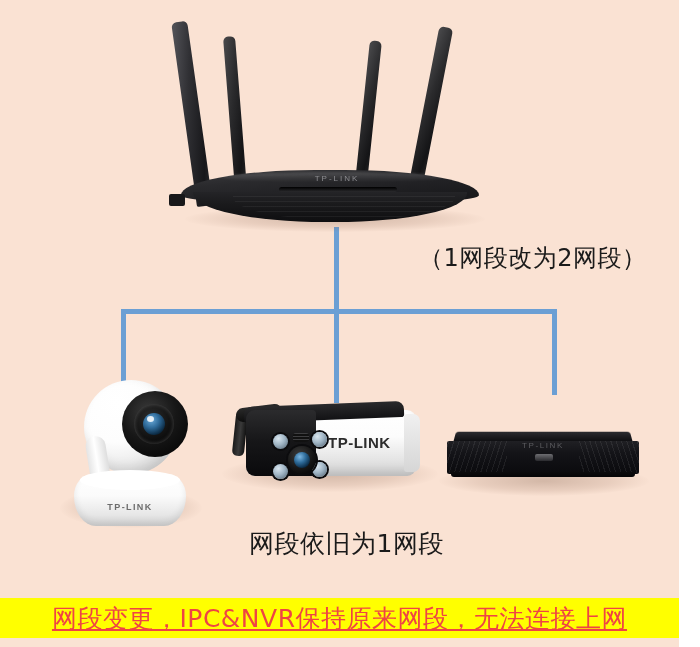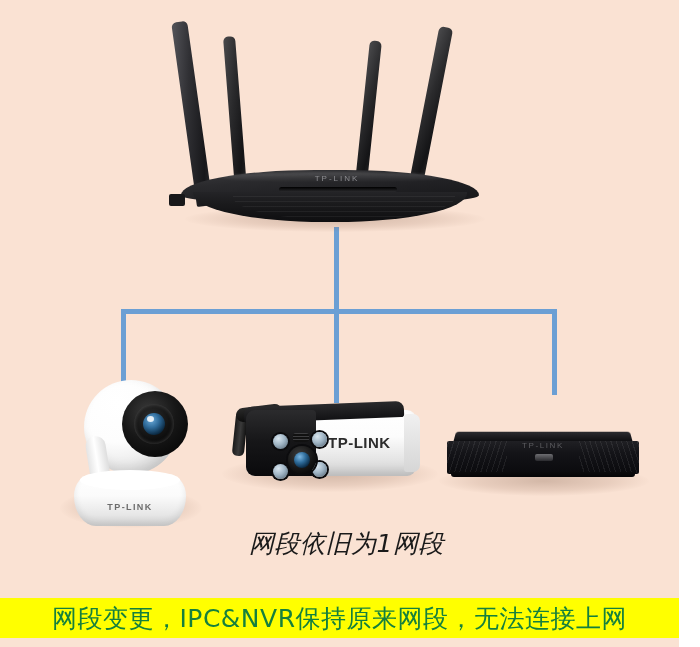--- a/index.html
+++ b/index.html
@@ -41,32 +41,32 @@
     line-height:1.25;
     letter-spacing:0.5px;
   }
   #router-label{
     left:451px;top:206px;font-size:24px;
   }
   #router-sublabel{
     left:419px;top:243px;font-size:24px;
   }
   #ipc-label{
-    left:249px;top:528px;font-size:25px;font-style:italic;
+    left:249px;top:528px;font-size:25px;
   }
 
   
   .banner{
     position:absolute;left:0;top:598px;width:679px;height:40px;
     background:#ffff00;
     display:flex;align-items:center;justify-content:center;
   }
   .banner-text{
     font-family:"DejaVu Sans","Liberation Sans",sans-serif;
-    font-size:25px;color:#15803d;letter-spacing:0.5px;white-space:nowrap;
+    font-size:25px;color:#ef4444;letter-spacing:0.5px;white-space:nowrap;text-decoration:underline;
   }
 
   
   .device{position:absolute;}
   .shadow-ellipse{
     position:absolute;border-radius:50%;
     background:radial-gradient(ellipse at center,rgba(120,85,65,0.30) 0%,rgba(140,100,80,0.16) 45%,rgba(250,226,211,0) 72%);
   }
 
   
@@ -296,20 +296,21 @@
         <div class="logo">TP-LINK</div>
         <div class="slot"></div>
       </div>
       <div class="body-front">
         <div class="vent"></div>
       </div>
       <div class="port"></div>
     </div>
   </div>
 
+  <div class="label" id="router-sublabel">（1网段改为2网段）</div>
 
   <div class="device" id="cam-dome">
     <div class="shadow-ellipse dshadow"></div>
     <div class="ball">
       <div class="lensface"></div>
       <div class="lensring"></div>
       <div class="lensglass"></div>
       <div class="lensspec"></div>
     </div>
     <div class="arm"></div>

